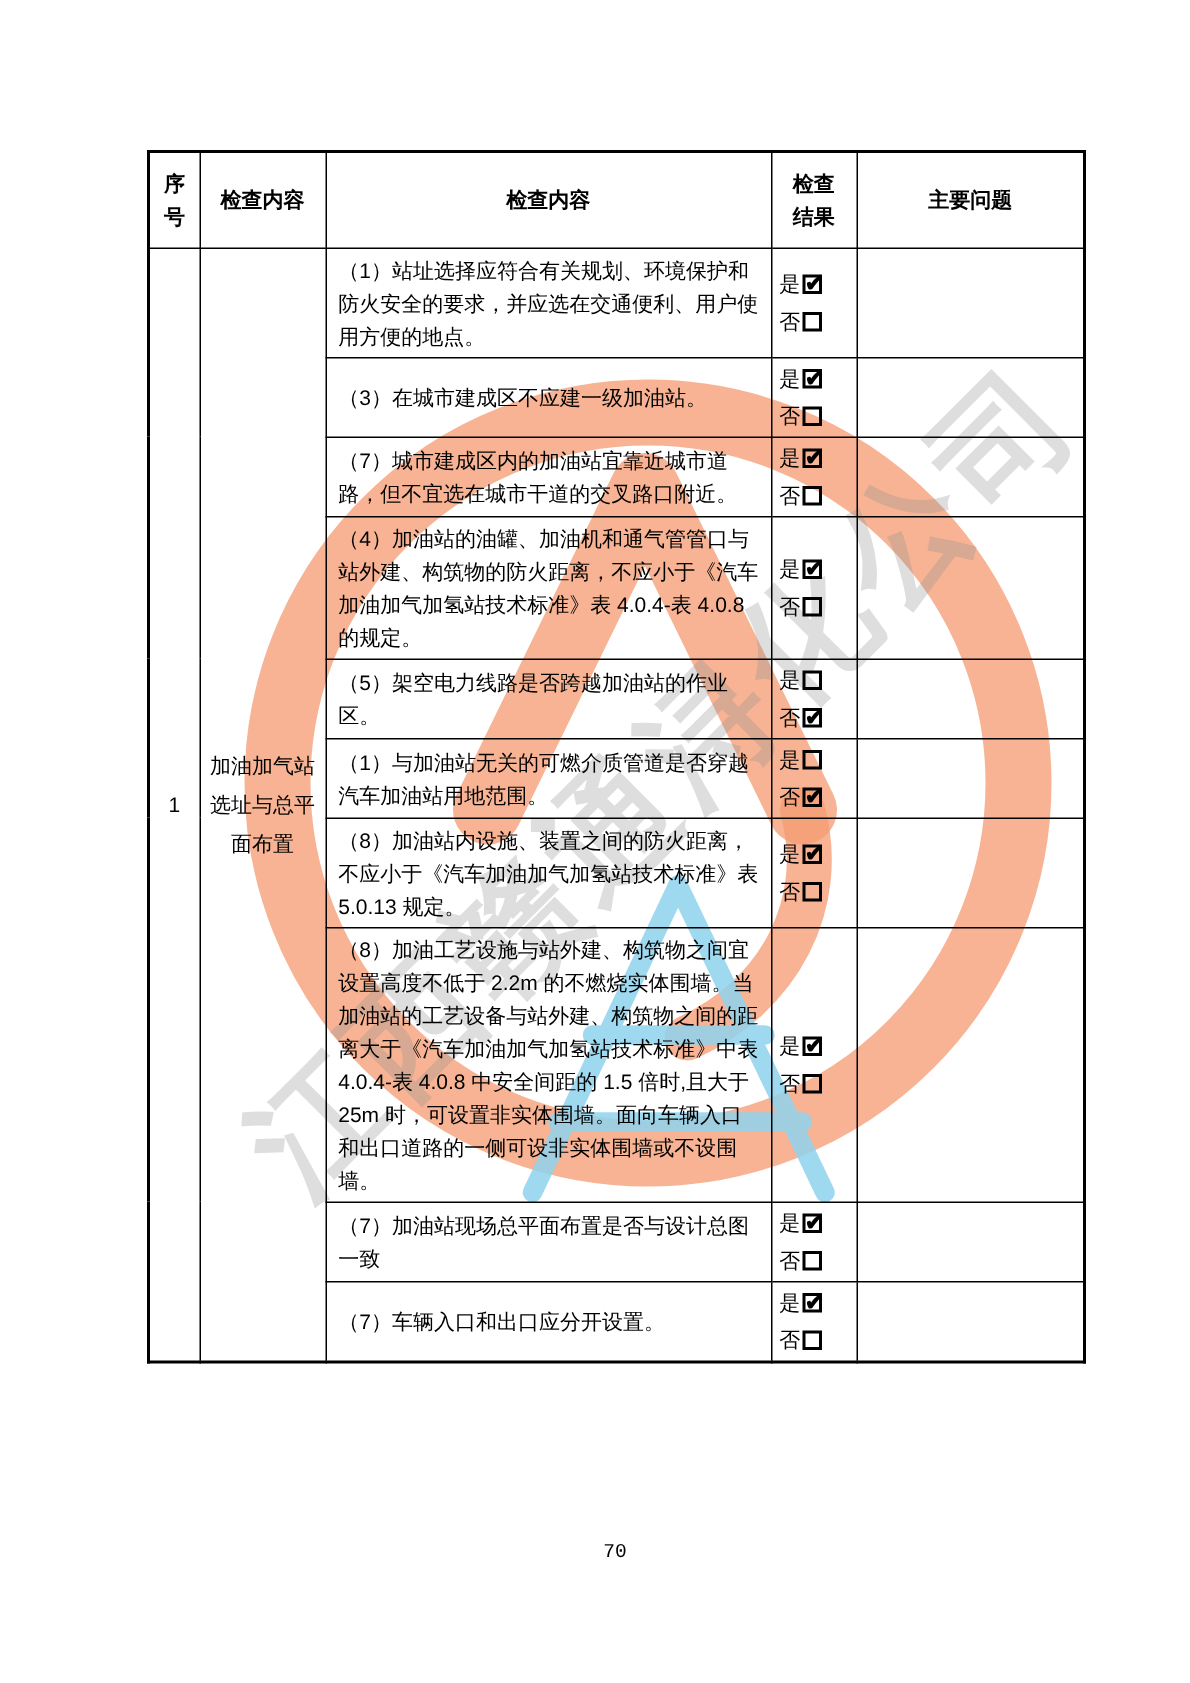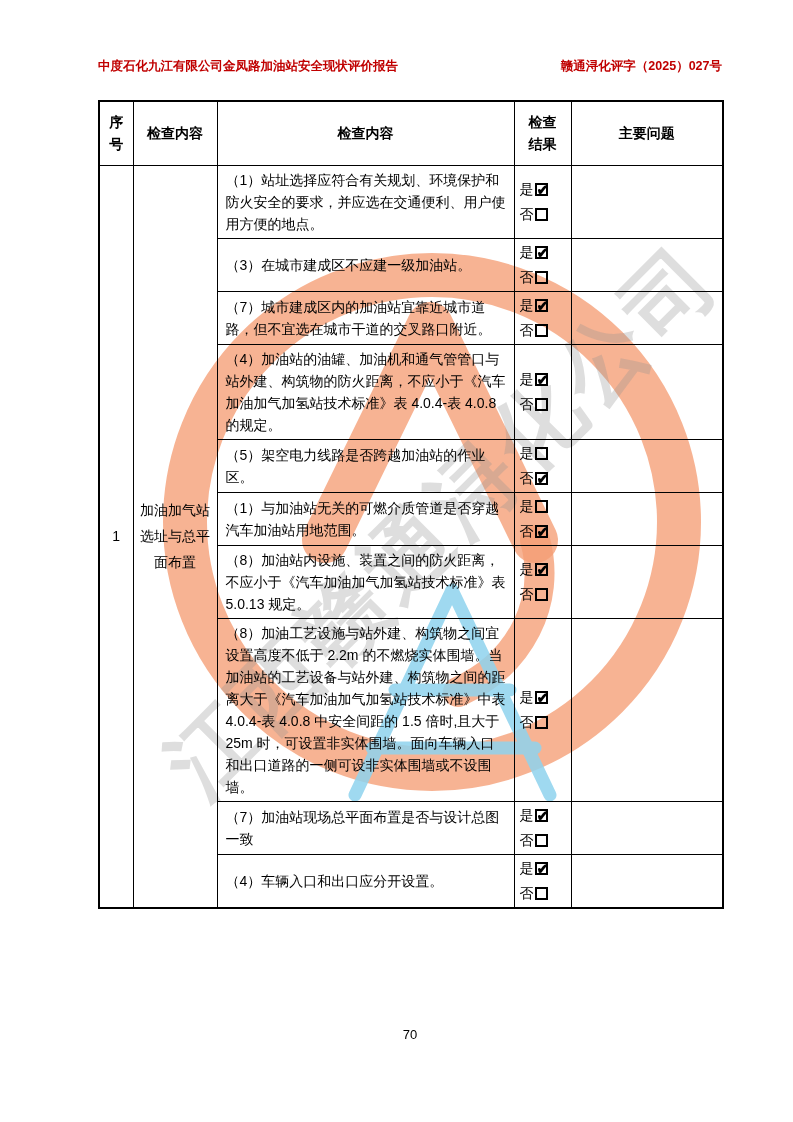--- a/index.html
+++ b/index.html
@@ -55,21 +55,21 @@
     border: 2px solid #000; position: relative; margin-left: 1px; flex: none;
   }
   .cb[data-checked="true"]::after {
     content: "✔"; position: absolute; left: 0px; top: -8px;
     font-size: 15px; font-weight: bold; color: #000;
   }
 
   
   .page-footer {
     position: absolute; left: 98px; top: 1027px; width: 624px; z-index: 3;
-    text-align: center; font-family: Liberation Sans, sans-serif; font-size: 13px;
+    text-align: center; font-family: Liberation Mono, monospace; font-size: 13px;
   }
 </style>
 </head>
 <body>
 
 <div class="page">
 
   <div class="wm-layer">
     <svg class="wm-svg" width="640" height="580" viewBox="0 0 640 580">
       <circle cx="312" cy="282" r="247" fill="none" stroke="#F59D74" stroke-width="44" opacity="0.78"></circle>
@@ -78,24 +78,20 @@
       <g stroke="#8FD3EE" stroke-width="13" stroke-linecap="round" opacity="0.85">
         <line x1="332" y1="350" x2="235" y2="555"></line>
         <line x1="332" y1="350" x2="430" y2="555"></line>
         <line x1="275" y1="450" x2="390" y2="450"></line>
         <line x1="252" y1="508" x2="415" y2="508"></line>
       </g>
     </svg>
     <div class="wm-text">江西赣通浔化公司</div>
   </div>
 
-  <div class="doc-header">
-    <span>中度石化九江有限公司金凤路加油站安全现状评价报告</span>
-    <span>赣通浔化评字（2025）027号</span>
-  </div>
 
   <table class="checklist">
     <colgroup>
       <col style="width:34px">
         <col style="width:84px">
         <col style="width:297px">
       <col style="width:57px">
         <col style="width:152px">
     </colgroup>
     <tbody>
@@ -240,21 +236,21 @@
             </div>
         <div class="rrow">
               <span class="rlabel">否</span>
               <span class="cb" data-checked="false"></span>
             </div>
       </td>
       <td class="issues-cell"></td>
     </tr>
 
     <tr style="height:42px">
-      <td class="content-cell">（4）车辆入口和出口应分开设置。</td>
+      <td class="content-cell">（7）车辆入口和出口应分开设置。</td>
       <td class="result-cell">
         <div class="rrow">
               <span class="rlabel">是</span>
               <span class="cb" data-checked="true"></span>
             </div>
         <div class="rrow">
               <span class="rlabel">否</span>
               <span class="cb" data-checked="false"></span>
             </div>
       </td>

